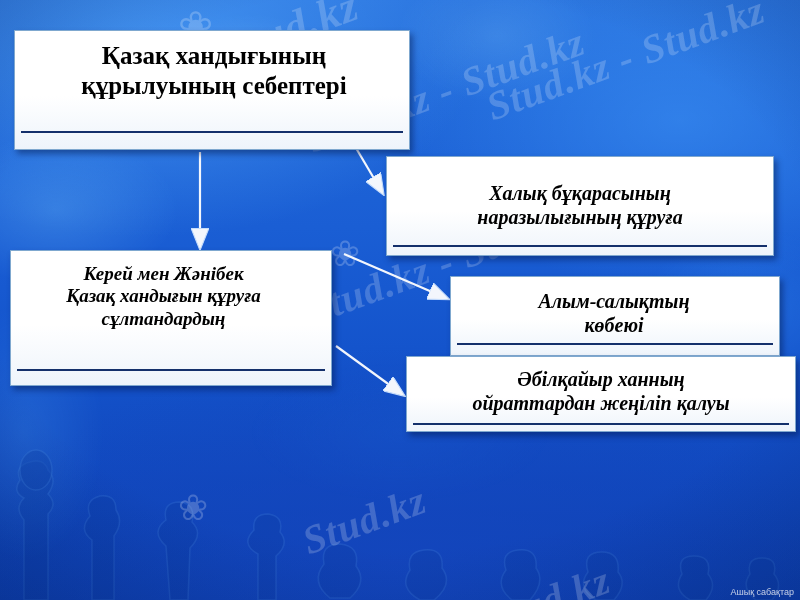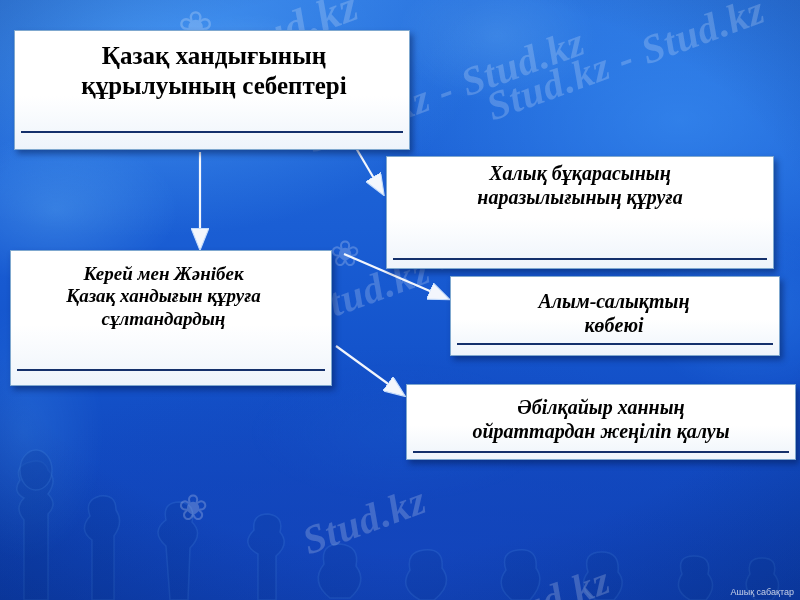--- a/index.html
+++ b/index.html
@@ -102,41 +102,41 @@
     left:10px; top:250px; width:322px; height:136px;
     padding:12px 23px 0 8px;
     font-style:italic;
     font-size:19px;
     line-height:1.18;
   }
   #node-left .rule { bottom:14px; }
 
   
   #node-r1 {
-    left:386px; top:156px; width:388px; height:113px;
-    padding:4px 10px 0 10px;
+    left:386px; top:156px; width:388px; height:100px;
+    padding:24px 10px 0 10px;
     font-style:italic;
     font-size:20px;
     line-height:1.22;
   }
   #node-r1 .rule { bottom:8px; }
 
   
   #node-r2 {
     left:450px; top:276px; width:330px; height:80px;
     padding:12px 12px 0 10px;
     font-style:italic;
     font-size:20px;
     line-height:1.22;
   }
   #node-r2 .rule { bottom:10px; }
 
   
   #node-r3 {
-    left:406px; top:384px; width:390px; height:76px;
+    left:406px; top:356px; width:390px; height:76px;
     padding:10px 8px 0 8px;
     font-style:italic;
     font-size:20px;
     line-height:1.22;
   }
   #node-r3 .rule { bottom:6px; }
 
   #arrows { position:absolute; left:0; top:0; width:800px; height:600px; }
 
   .footer-tag {

